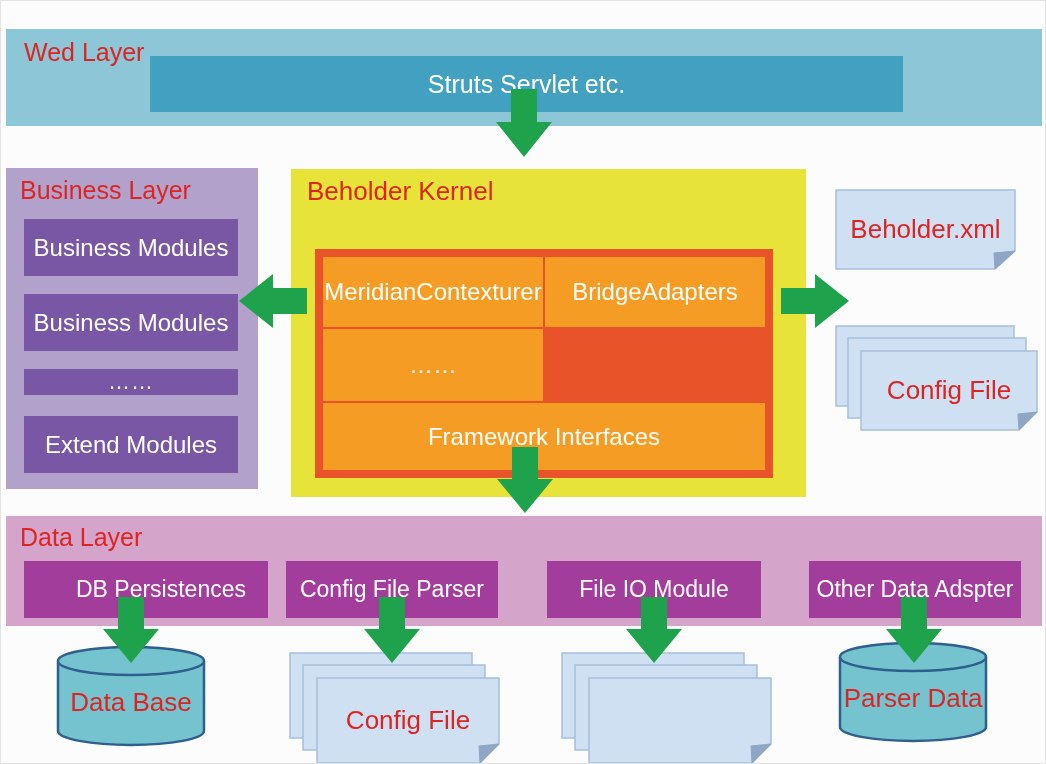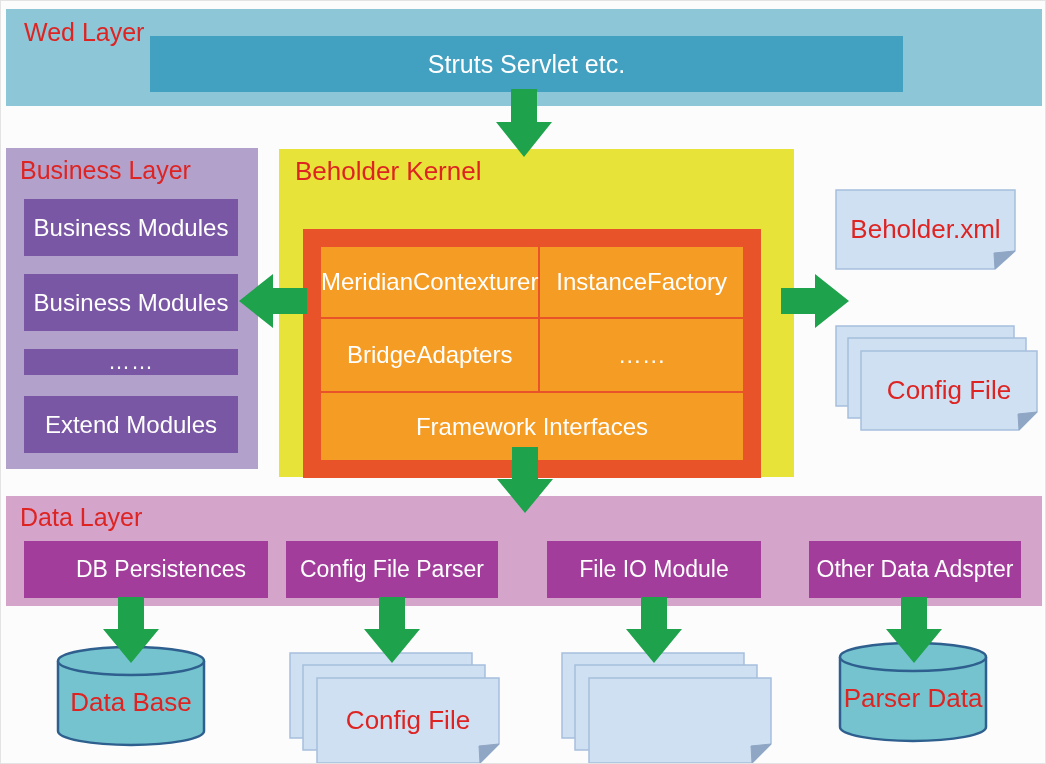--- a/index.html
+++ b/index.html
@@ -1,38 +1,38 @@
 <!DOCTYPE html>
 <html><head>
 <meta charset="utf-8">
 <style>
   html,body { margin:0; padding:0; background:#ffffff; font-family:"Liberation Sans", sans-serif; }
   .canvas {
     position:relative; width:1046px; height:764px;
     background:#fcfcfc; overflow:hidden; box-sizing:border-box;
     border:1px solid #e3e3e3;
   }
-  .band { position:absolute; }
+  .band { position:absolute;margin-top:20px; }
   .band-title {
     position:absolute; color:#de2422; font-size:25px; line-height:1.2; white-space:nowrap;
   }
   .wbox {
     position:absolute; display:flex; align-items:center; justify-content:center;
     color:#ffffff; font-size:24px; white-space:nowrap;
   }
   .web-band   { background:#8cc6d7; }
   .struts-box { background:#42a0c0; font-size:25px; }
   .biz-band   { background:#b2a1cb; }
   .biz-box    { background:#7a57a4; }
   .dots-box   { background:#7a57a4; font-size:22px; letter-spacing:1px; }
   .kernel     { background:#e8e338; }
   .kernel-grid {
     position:absolute; left:24px; top:80px; width:458px;
     display:grid; grid-template-columns:1fr 1fr; grid-template-rows:70px 72px 67px;
-    gap:2px; padding:18px; box-sizing:border-box; background:#e9532a;
+    gap:2px; padding:8px; box-sizing:border-box; background:#e9532a;
   }
   .kcell {
     background:#f59c24; color:#ffffff; font-size:24px;
     display:flex; align-items:center; justify-content:center; white-space:nowrap;
   }
   .kcell.full { grid-column:1 / -1; }
   .data-band  { background:#d5a4ca; }
   .data-box   { background:#a23d9c; font-size:23px; }
   .arrow { position:absolute; z-index:6; }
   .arrow polygon { fill:#1ea24c; }
@@ -64,25 +64,24 @@
   </svg>
 
   <div class="band biz-band" style="left:5px; top:147px; width:252px; height:321px;">
     <div class="band-title" style="left:14px; top:7px;">Business Layer</div>
     <div class="wbox biz-box" style="left:18px; top:51px; width:214px; height:57px;">Business Modules</div>
     <div class="wbox biz-box" style="left:18px; top:126px; width:214px; height:57px;">Business Modules</div>
     <div class="wbox dots-box" style="left:18px; top:201px; width:214px; height:26px;">……</div>
     <div class="wbox biz-box" style="left:18px; top:248px; width:214px; height:57px;">Extend Modules</div>
   </div>
 
-  <div class="band kernel" style="left:278px; top:148px; width:515px; height:328px;">
+  <div class="band kernel" style="left:290px; top:148px; width:515px; height:328px;">
     <div class="band-title" style="left:16px; top:7px; font-size:26px;">Beholder Kernel</div>
     <div class="kernel-grid">
       <div class="kcell">MeridianContexturer</div>
-      <div class="kcell">InstanceFactory</div>
       <div class="kcell">BridgeAdapters</div>
       <div class="kcell">……</div>
       <div class="kcell full">Framework Interfaces</div>
     </div>
   </div>
 
   <svg class="arrow" style="left:238px; top:272px;" width="68" height="56">
     <polygon points="68,15 68,41 34,41 34,55 0,28 34,1 34,15"></polygon>
   </svg>
 

